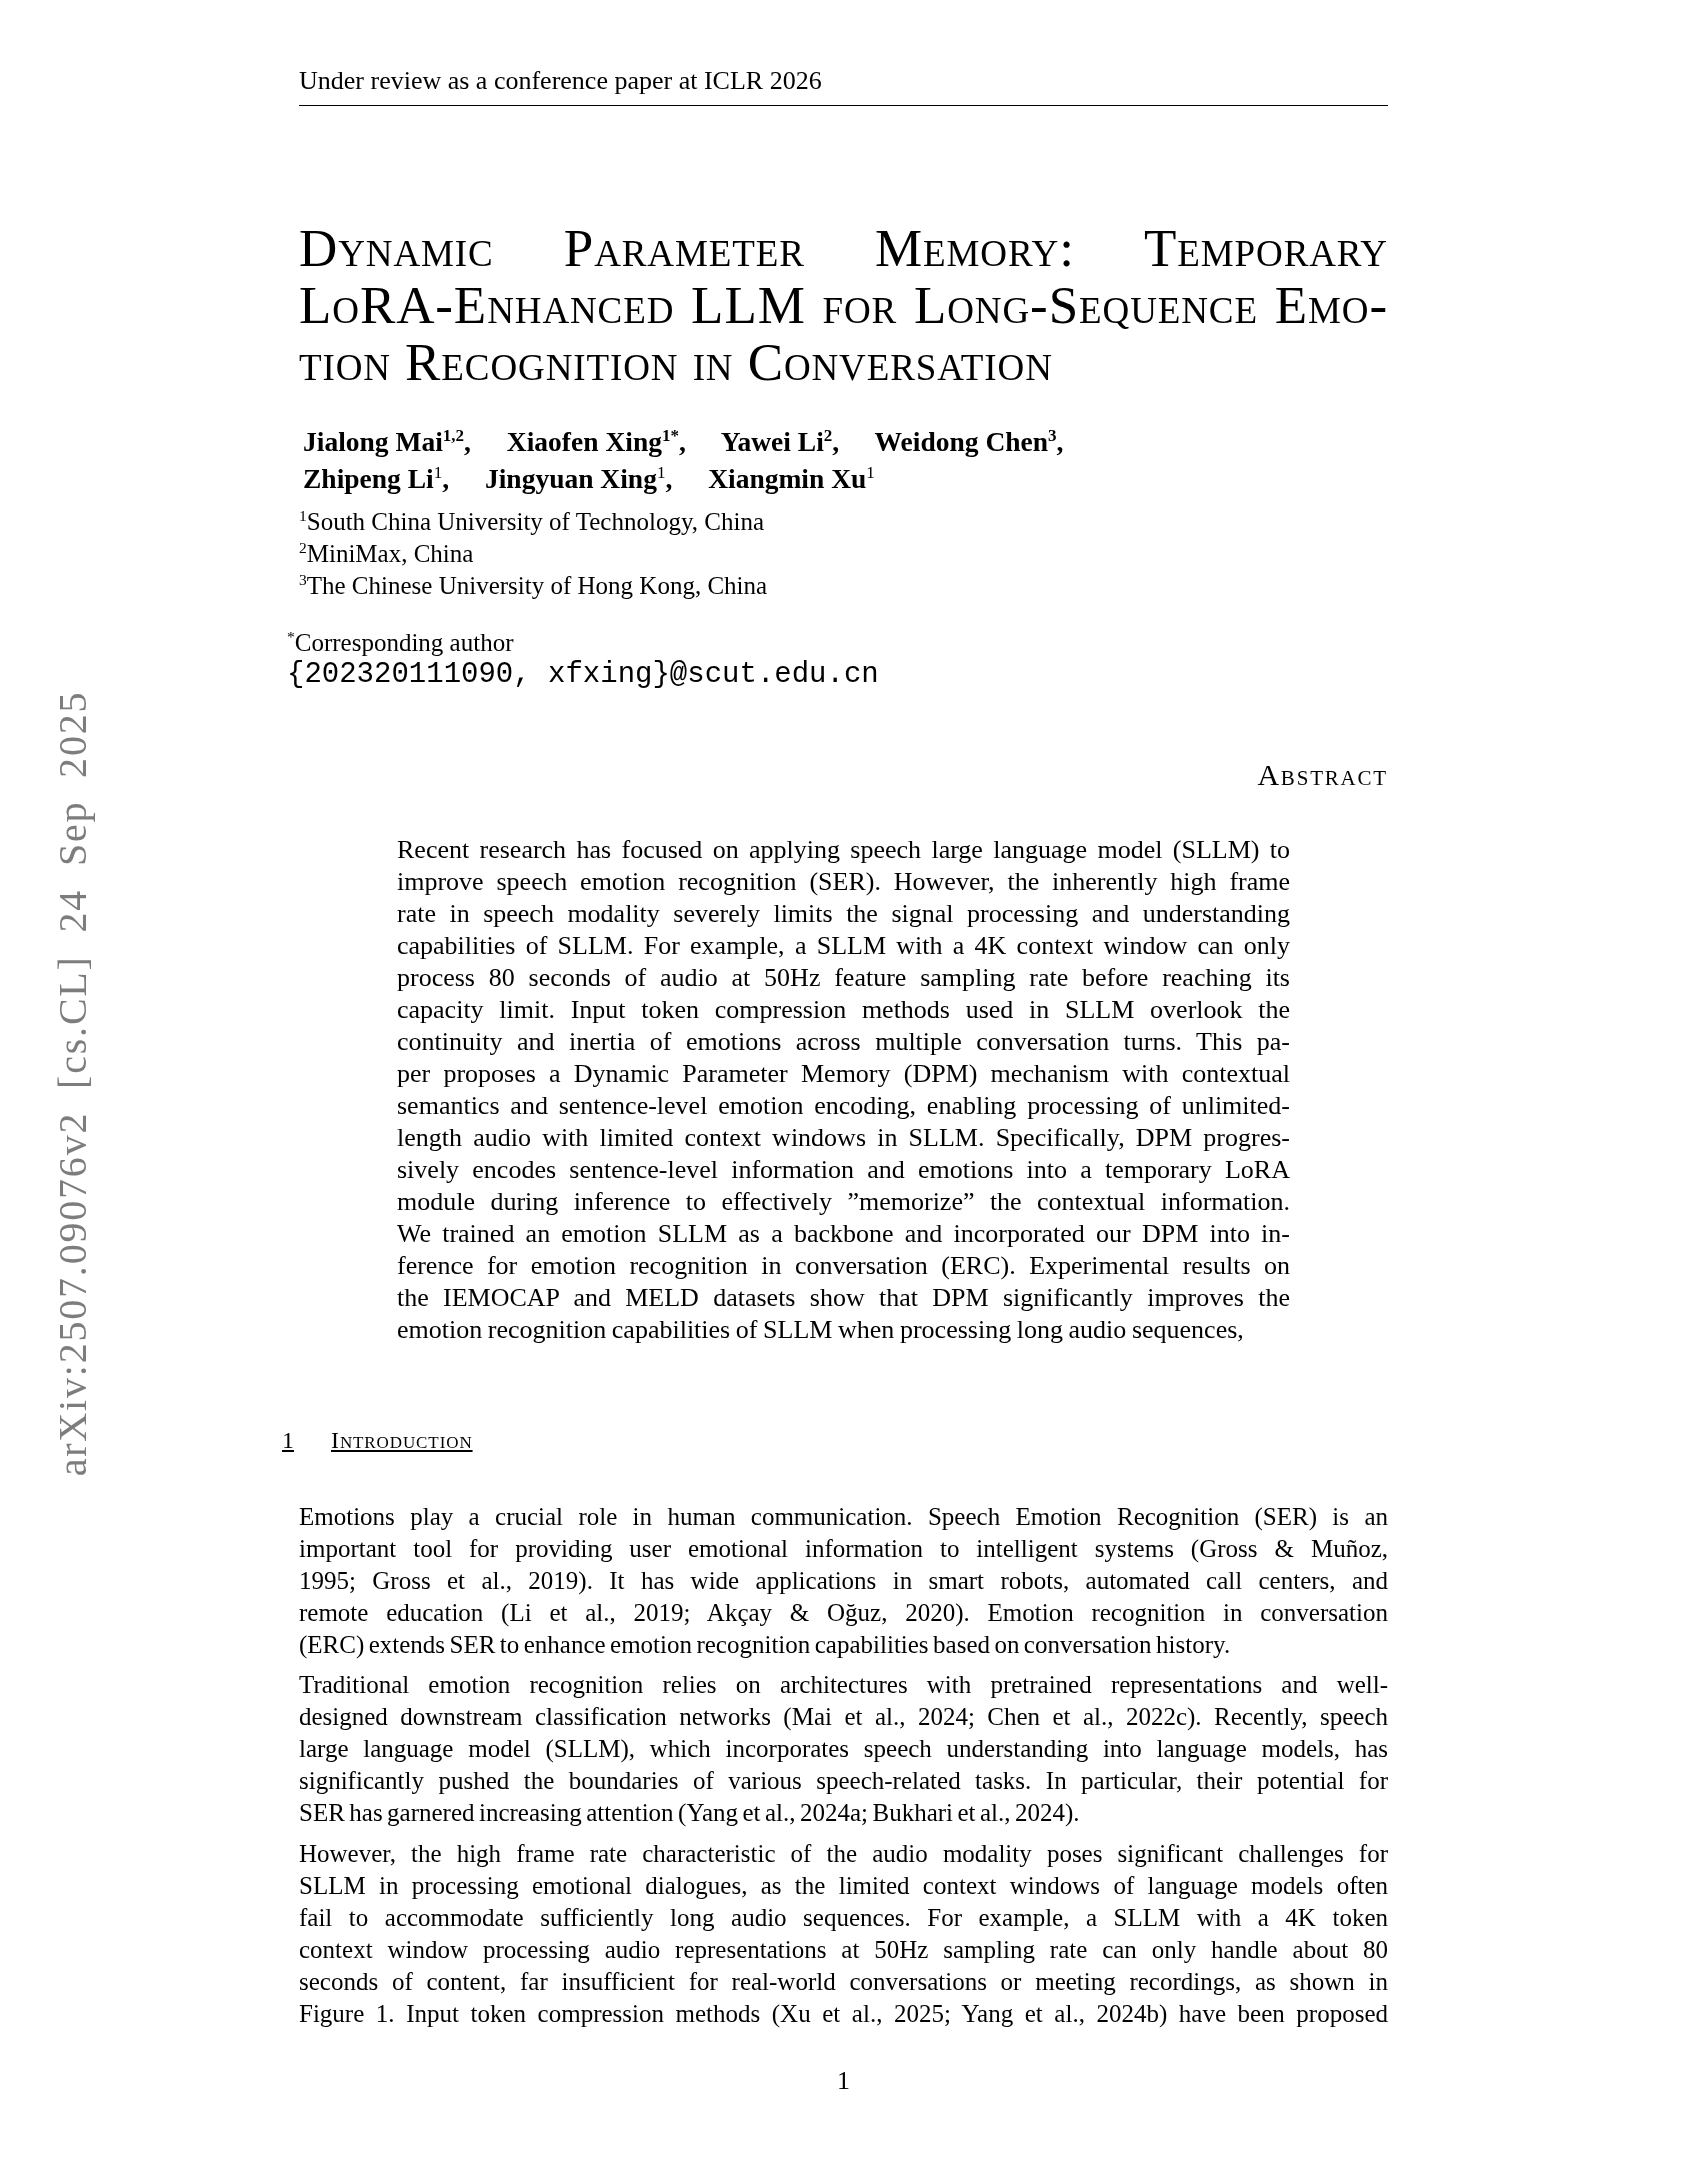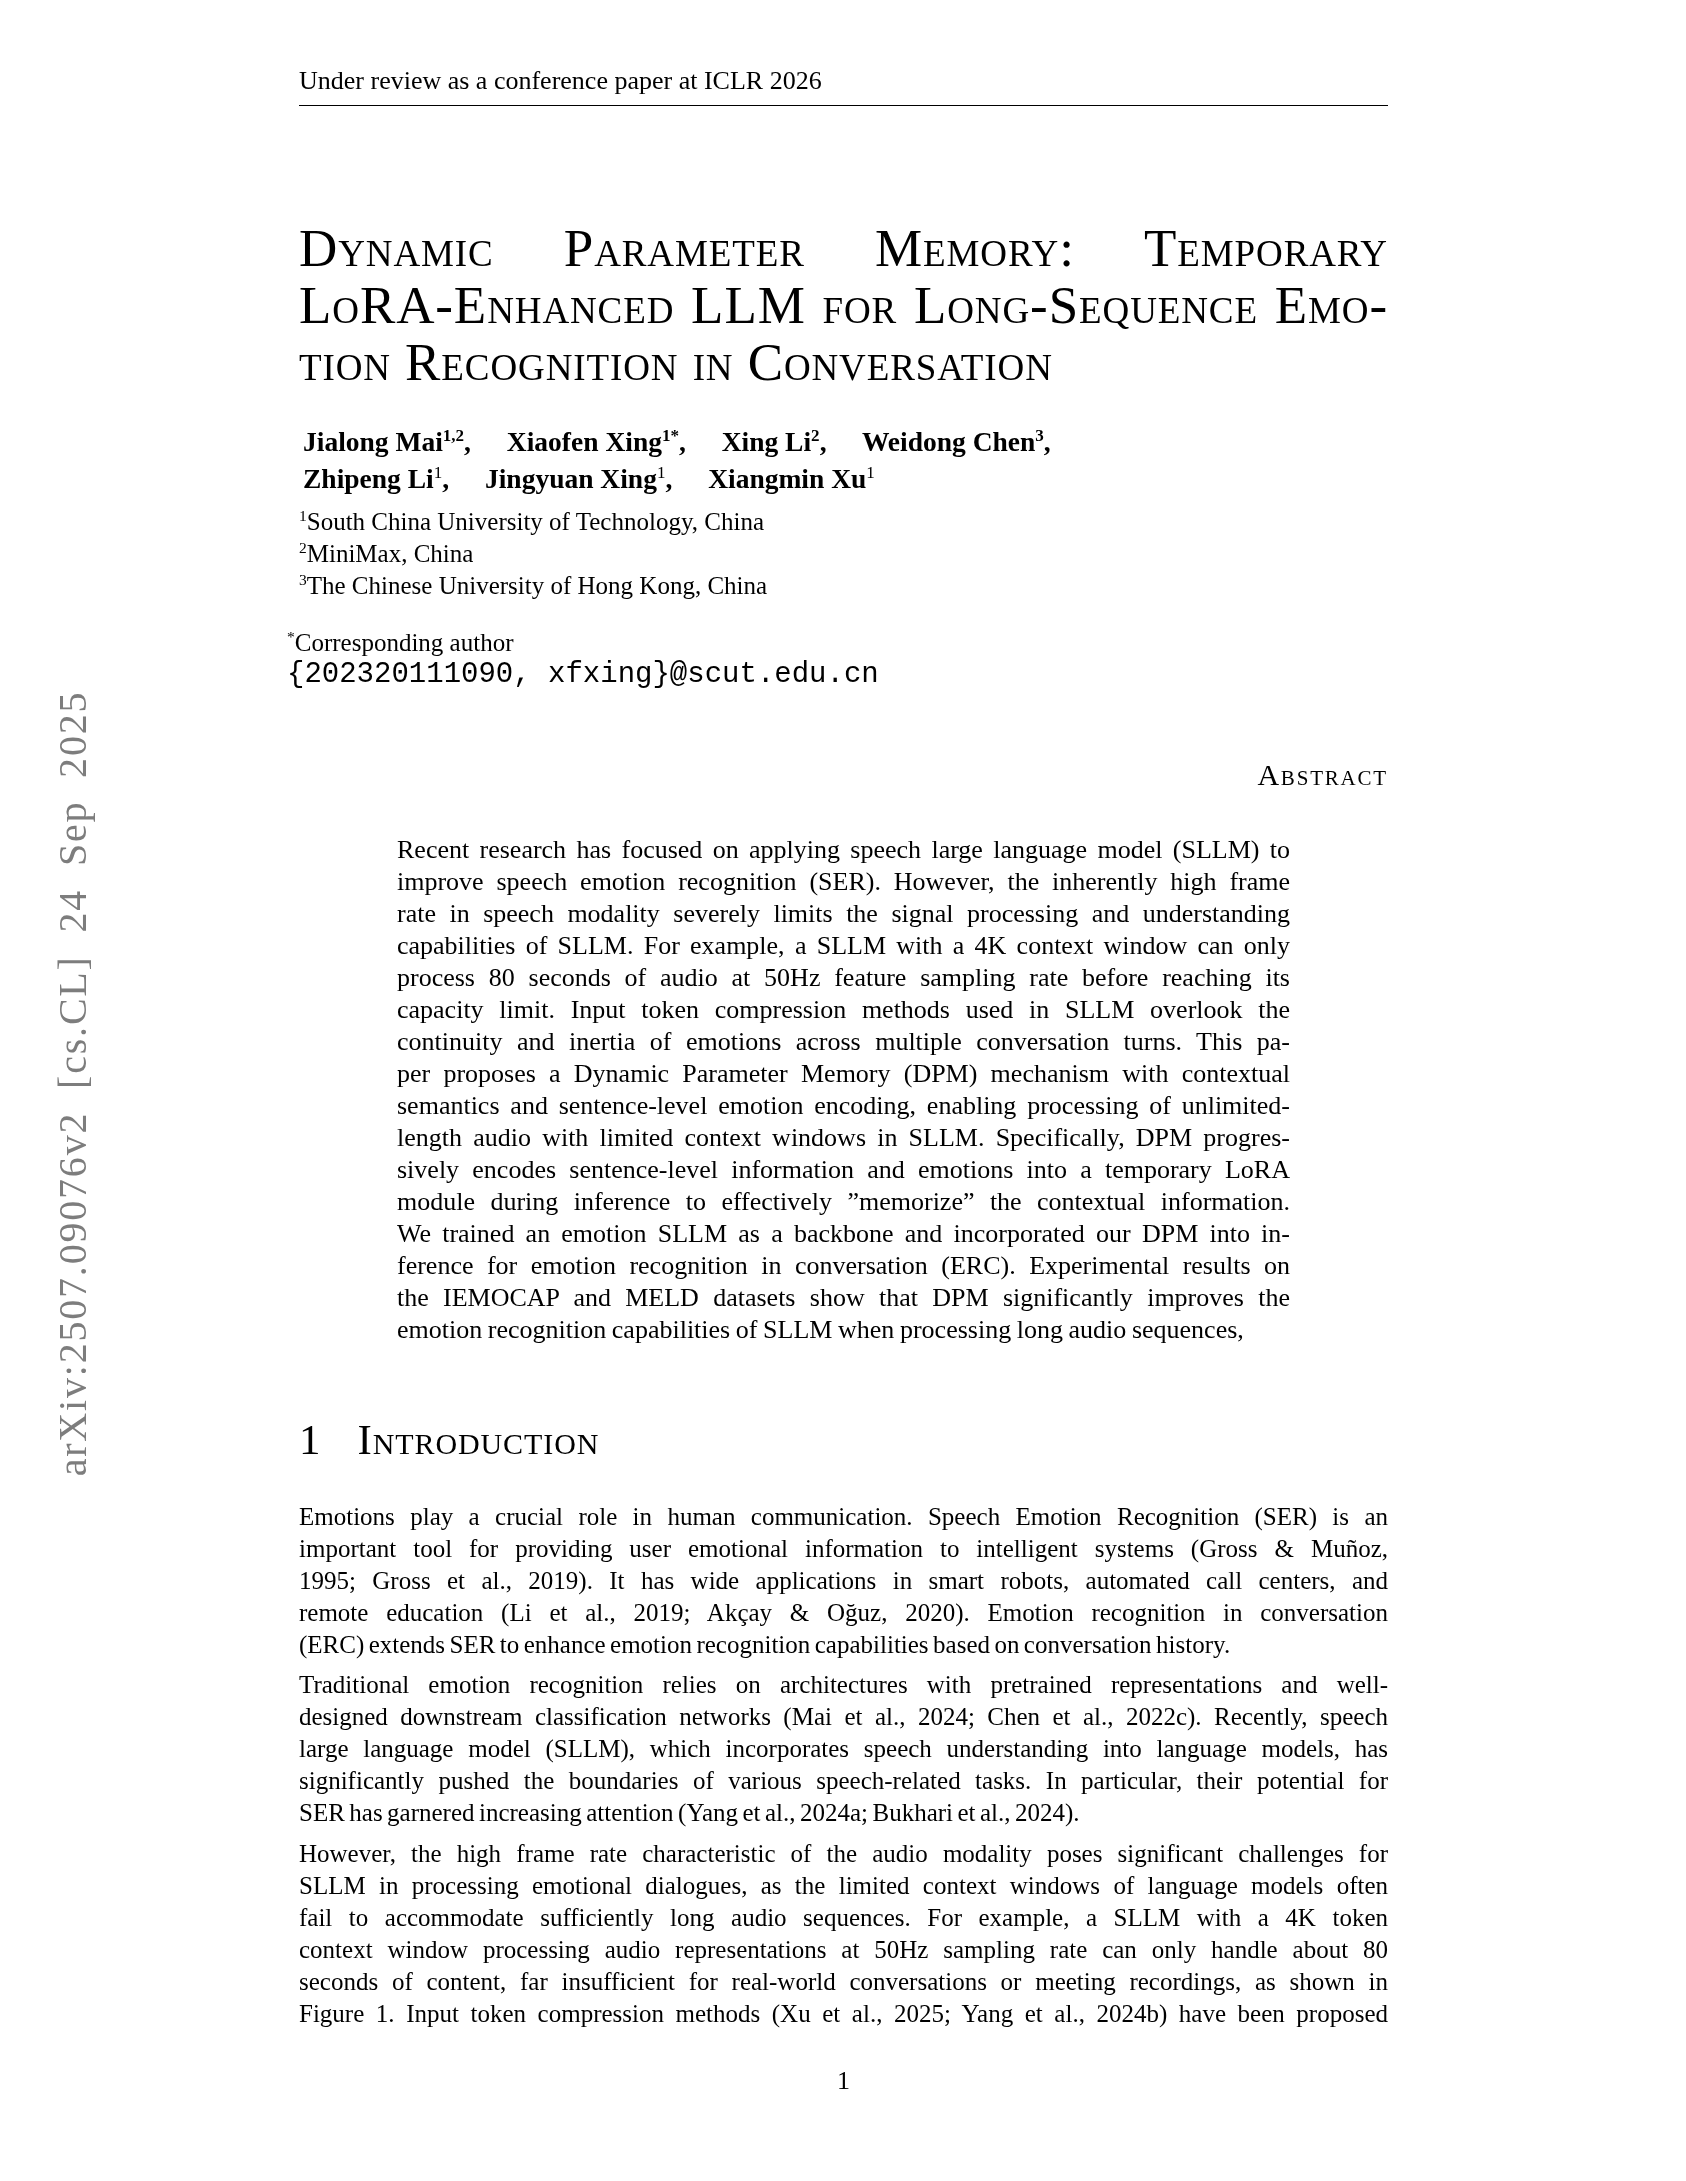--- a/index.html
+++ b/index.html
@@ -76,22 +76,22 @@
     font-variant:small-caps;letter-spacing:1.8px;
   }
   .abstract-body{
     left:397px;top:834px;width:893px;
     font-size:26px;line-height:32px;
     word-spacing:-0.9px;
   }
 
   
   .section-heading{
-    left:299px;top:1420px;width:1089px;
-    font-size:43px;line-height:40px;
+    left:282px;top:1420px;width:1089px;
+    font-size:24px;line-height:40px;text-decoration:underline;
   }
   .sec-title{font-variant:small-caps;letter-spacing:0.9px;margin-left:37px;}
 
   
   .intro-para{
     left:299px;width:1089px;
     font-size:25px;line-height:32px;
     word-spacing:-1.8px;
   }
   .para-1{top:1501px;}
@@ -116,21 +116,21 @@
   <div class="abs paper-title jlines endleft">
       <div>Dynamic Parameter Memory: Temporary</div>
       <div>LoRA-Enhanced LLM for Long-Sequence Emo-</div>
       <div>tion Recognition in Conversation</div>
     </div>
 
   <div class="abs authors-block">
     <div class="authors-row">
       <span class="author"><span>Jialong Mai</span><sup>1,2</sup><span>,</span></span>
       <span class="author"><span>Xiaofen Xing</span><sup>1*</sup><span>,</span></span>
-      <span class="author"><span>Xing Li</span><sup>2</sup><span>,</span></span>
+      <span class="author"><span>Yawei Li</span><sup>2</sup><span>,</span></span>
       <span class="author"><span>Weidong Chen</span><sup>3</sup><span>,</span></span>
     </div>
     <div class="authors-row sup-normal">
       <span class="author"><span>Zhipeng Li</span><sup>1</sup><span>,</span></span>
       <span class="author"><span>Jingyuan Xing</span><sup>1</sup><span>,</span></span>
       <span class="author"><span>Xiangmin Xu</span><sup>1</sup><span></span></span>
     </div>
   </div>
 
   <div class="abs affiliations-block">

